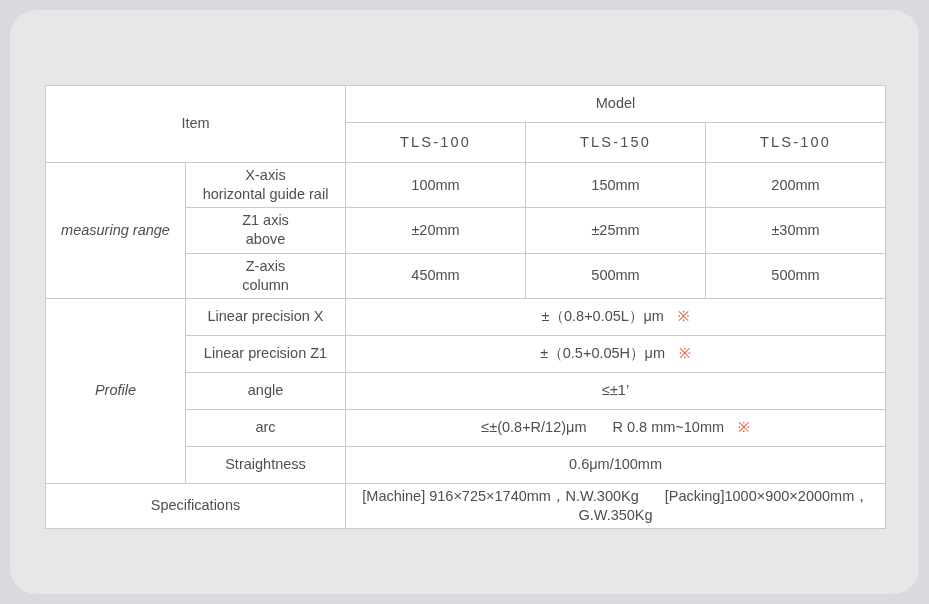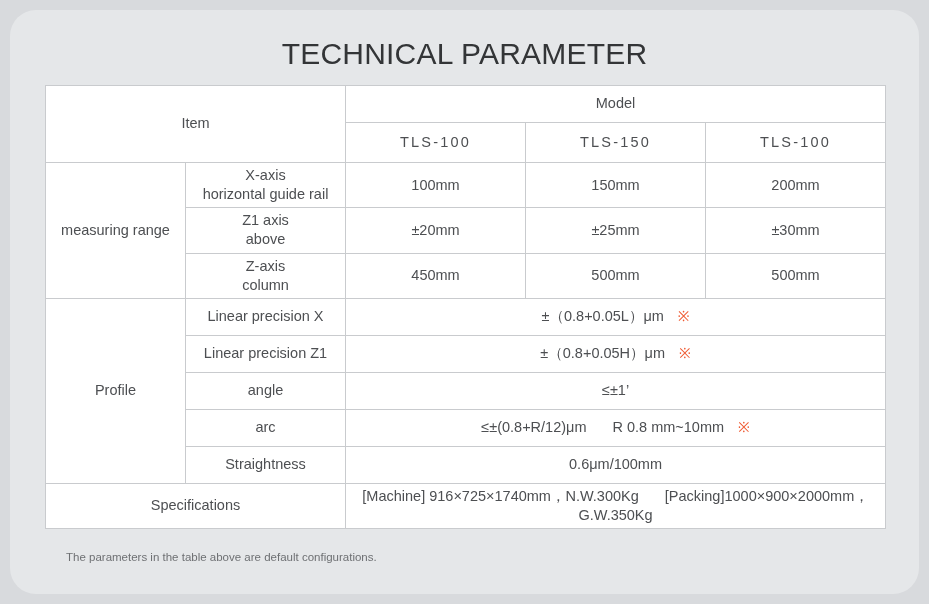--- a/index.html
+++ b/index.html
@@ -49,21 +49,21 @@
   col.c4 { width: 180px; }
   col.c5 { width: 180px; }
 
   td.hdr-item { font-size: 17px; color: #3b3d40; height: 77px; }
   td.hdr-model { font-size: 17px; color: #3b3d40; height: 37px; }
   td.model-name {
     font-size: 17px; color: #3b3d40;
     letter-spacing: 2.2px;
     height: 40px;
   }
-  td.group { font-size: 16px; color: #4a4c4f; }
+  td.group { font-size: 16px; color: #4a4c4f; font-style: italic; }
   td.sub {
     font-size: 13px;
     color: #5a5c5f;
     line-height: 1.28;
   }
   td.val { font-size: 16px; color: #45474a; height: 37px; margin-top: 44px; }
   td.prof-label { font-size: 14px; color: #55575a; height: 37px; }
   td.prof-val { font-size: 16px; color: #45474a; margin-top: 20px; }
   td.spec-label { font-size: 14.5px; color: #4f5154; }
   td.spec-val { font-size: 14px; color: #4f5154; }
@@ -85,21 +85,20 @@
     color: #6e7073;
     white-space: nowrap;
   }
   #footer-right .mark { font-size: 11.5px; }
 </style>
 </head>
 <body>
 
 <div id="card">
 
-  <div id="page-title">TECHNICAL PARAMETER</div>
 
   <table class="param">
     <colgroup>
       <col class="c1">
         <col class="c2">
         <col class="c3">
         <col class="c4">
         <col class="c5">
     </colgroup>
     <tbody>
@@ -150,21 +149,21 @@
         <td class="group" rowspan="5">Profile</td>
         <td class="prof-label">Linear precision X</td>
         <td class="prof-val" colspan="3">
           <span>±（0.8+0.05L）μm</span><span class="gap-s"></span><span class="mark">※</span>
         </td>
       </tr>
 
       <tr>
         <td class="prof-label">Linear precision Z1</td>
         <td class="prof-val" colspan="3">
-          <span>±（0.8+0.05H）μm</span><span class="gap-s"></span><span class="mark">※</span>
+          <span>±（0.5+0.05H）μm</span><span class="gap-s"></span><span class="mark">※</span>
         </td>
       </tr>
 
       <tr>
         <td class="prof-label">angle</td>
         <td class="prof-val" colspan="3">≤±1’</td>
       </tr>
 
       <tr>
         <td class="prof-label">arc</td>
@@ -181,17 +180,16 @@
       <tr>
         <td class="spec-label" colspan="2">Specifications</td>
         <td class="spec-val" colspan="3">
           <span>[Machine] 916×725×1740mm，N.W.300Kg</span><span class="gap"></span><span>[Packing]1000×900×2000mm，G.W.350Kg</span>
         </td>
       </tr>
     </tbody>
   </table>
 
   <div id="footer-left">
-    <div>The parameters in the table above are default configurations.</div>
   </div>
 
 
 </div>
 
 </body></html>

